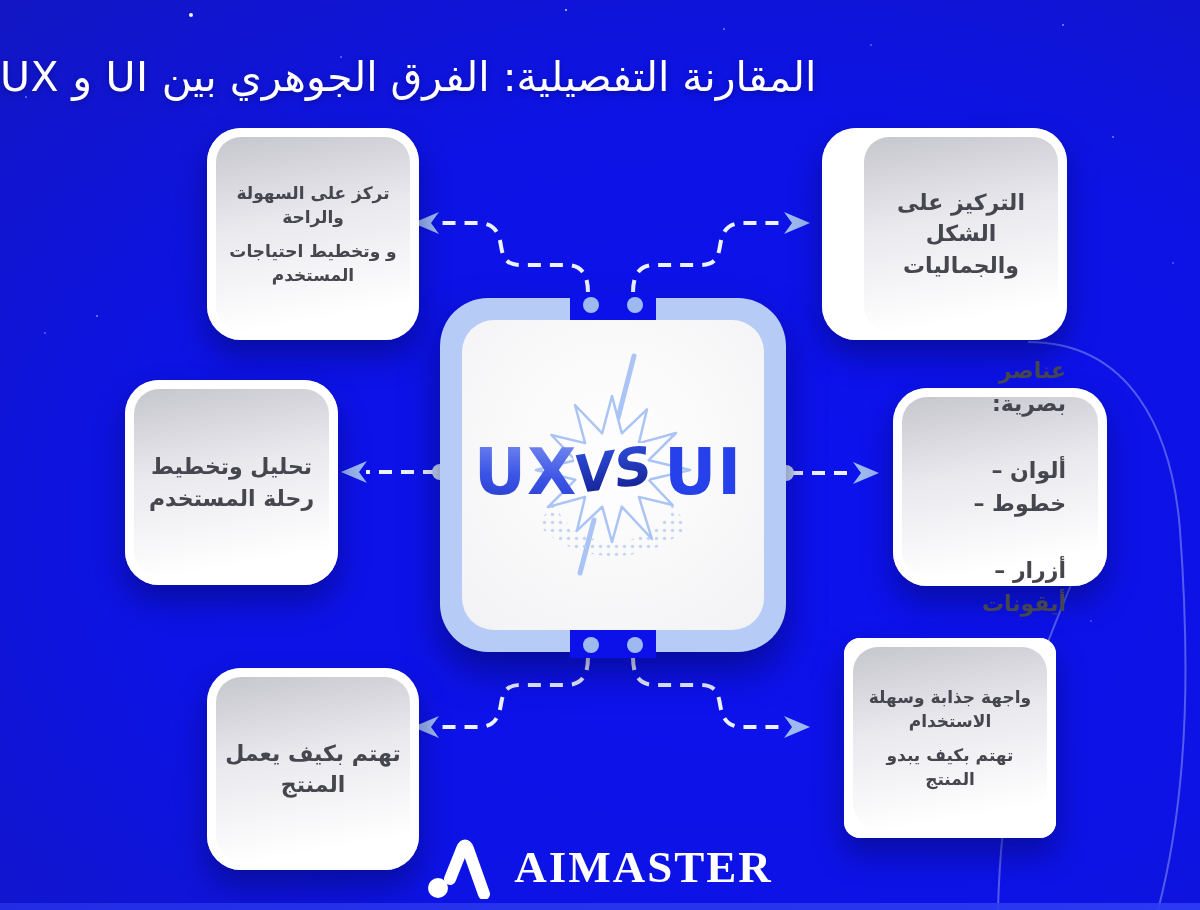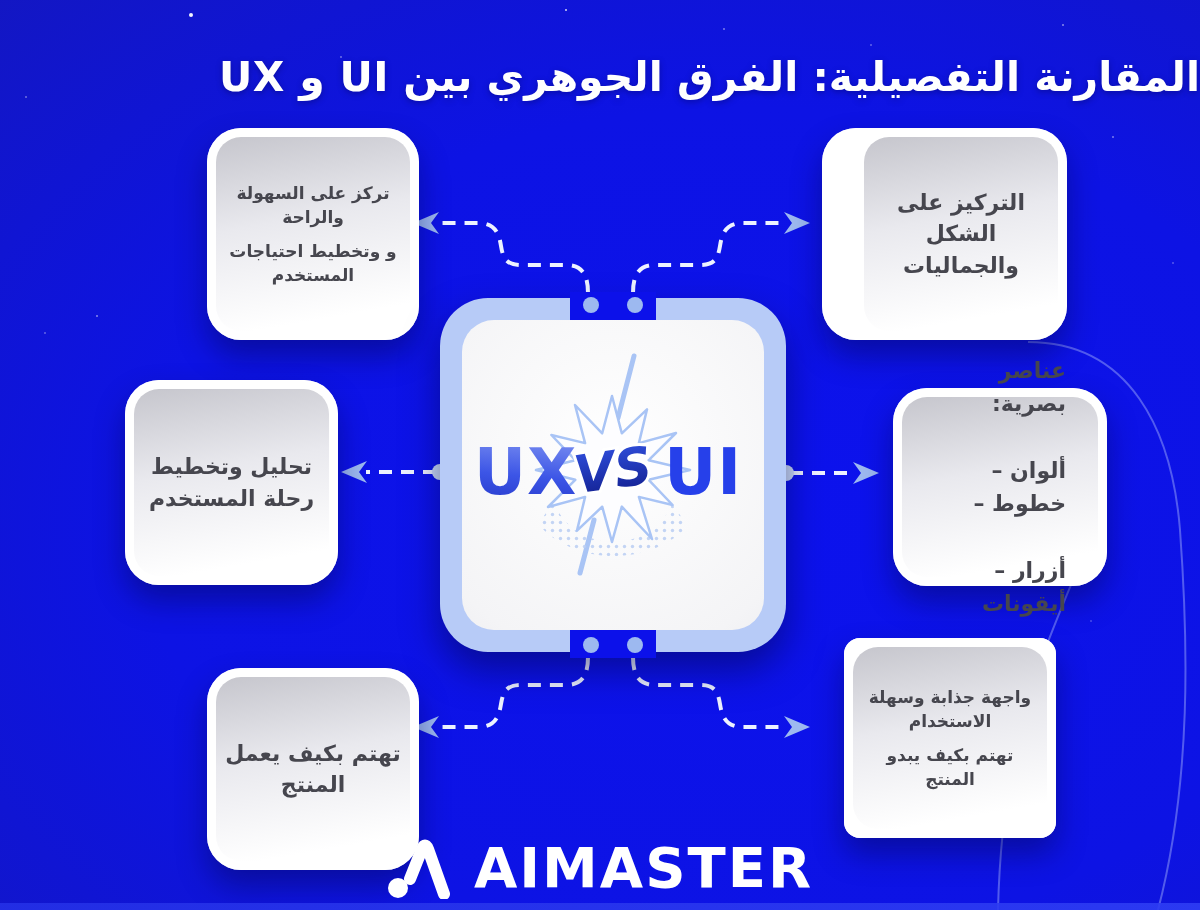--- a/index.html
+++ b/index.html
@@ -18,22 +18,22 @@
       340px 56px 0 0 rgba(255,255,255,.4),
       870px 44px 0 0 rgba(255,255,255,.35),
       96px 315px 0 0 rgba(255,255,255,.5),
       44px 332px 0 0 rgba(255,255,255,.35),
       25px 96px  0 0 rgba(255,255,255,.4),
       1112px 136px 0 0 rgba(255,255,255,.45),
       1172px 262px 0 0 rgba(255,255,255,.3),
       150px 520px 0 0 rgba(255,255,255,.25),
       1090px 620px 0 0 rgba(255,255,255,.25),
       420px 96px 0 0 rgba(255,255,255,.3);}
-  .title{position:absolute;top:26px;left:0;width:100%;text-align:right;direction:rtl;
-    color:#ffffff;font-size:41px;font-weight:bold;letter-spacing:.5px;
+  .title{position:absolute;top:26px;left:0;width:100%;text-align:left;direction:rtl;
+    color:#ffffff;font-size:41px;font-weight:normal;letter-spacing:.5px;
     text-shadow:0 2px 6px rgba(0,0,60,.35);}
   
   .card{position:absolute;border-radius:34px;background:#ffffff;padding:9px;
     box-shadow:0 16px 30px rgba(4,6,80,.45), inset 0 0 0 1px rgba(255,255,255,.8);}
   .card-inner{width:100%;height:100%;box-sizing:border-box;border-radius:25px;
     background:linear-gradient(170deg,#c6c6cd 0%,#e9e9ee 42%,#ffffff 88%);
     display:flex;flex-direction:column;justify-content:center;align-items:center;
     gap:10px;padding:6px 8px;direction:rtl;}
   .card-inner p{margin:0;color:#46464e;font-weight:bold;font-size:22px;line-height:1.42;text-align:center;}
   .card-tl{left:207px;top:128px;width:194px;height:194px;}
@@ -62,21 +62,21 @@
   .ux-label,.ui-label{position:absolute;top:50%;transform:translateY(-54%);
     font-size:64px;font-weight:bold;letter-spacing:1px;}
   .ux-label{left:12px;color:#3c5bee;
     background:linear-gradient(185deg,#8296f2 0%,#3c55e6 55%,#2336c8 100%);
     -webkit-background-clip:text;background-clip:text;-webkit-text-fill-color:transparent;}
   .ui-label{right:22px;color:#2640ea;}
   .burst-svg{position:absolute;inset:0;width:100%;height:100%;}
   
   .logo{position:absolute;top:834px;left:0;width:100%;height:66px;
     display:flex;justify-content:center;align-items:center;gap:15px;}
-  .logo-text{color:#ffffff;font-size:56px;font-weight:bold;letter-spacing:2px;}
+  .logo-text{color:#ffffff;font-size:45px;font-weight:bold;letter-spacing:2px;font-family:Liberation Serif, serif;}
   .overlay{position:absolute;inset:0;pointer-events:none;}
   .bottom-strip{position:absolute;left:0;bottom:0;width:100%;height:7px;
     background:linear-gradient(90deg,#2430e6,#2e3df4);opacity:.9;}
 </style>
 </head>
 <body>
 
 <div class="canvas">
   <div class="stars"></div>
 

